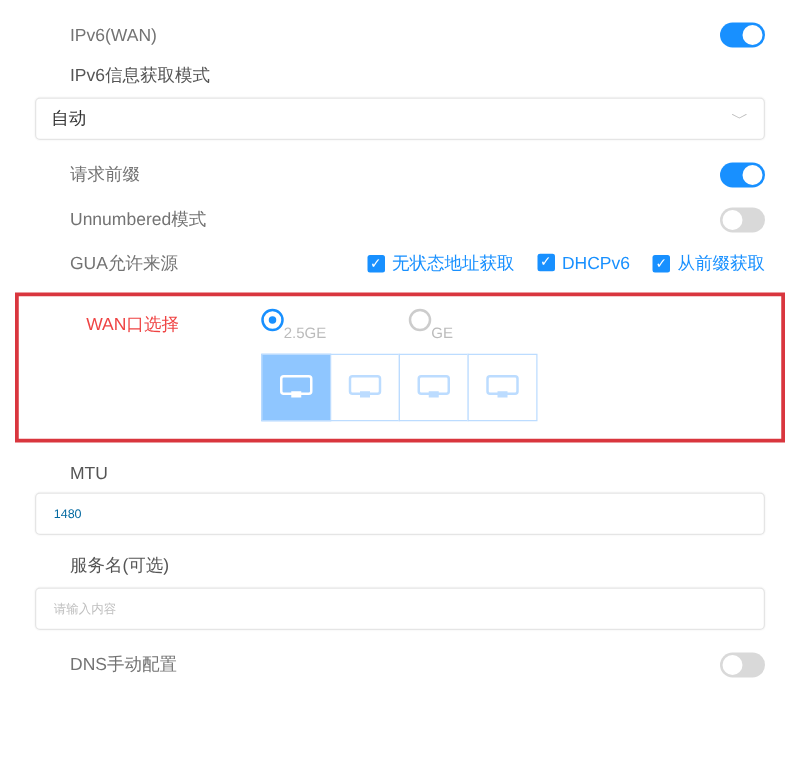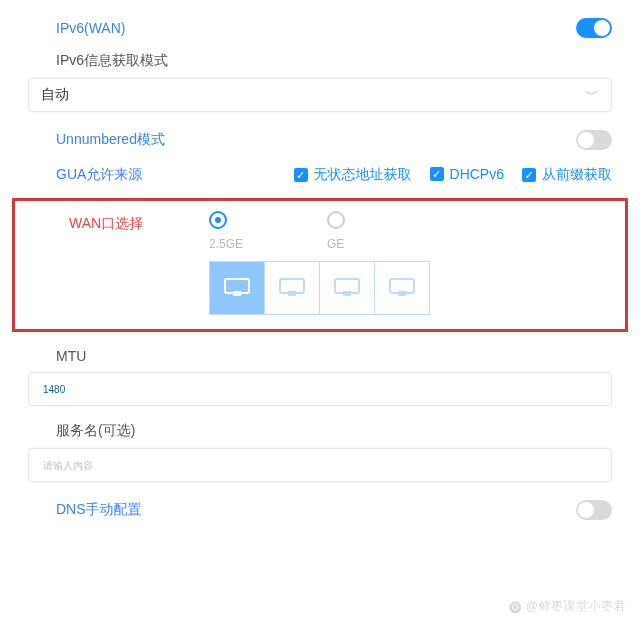--- a/index.html
+++ b/index.html
@@ -1,18 +1,18 @@
 <!DOCTYPE html>
 <html><head>
 <meta charset="utf-8">
 <style>
   html,body{margin:0;padding:0;font-family:"Microsoft YaHei","PingFang SC",Arial,sans-serif;background:#fff;color:#333;font-size:14px}
   .page{width:640px;height:621px;box-sizing:border-box;padding:10px 0 0 0;position:relative}
   .row{display:flex;align-items:center;padding:8px 28px 8px 56px;box-sizing:border-box}
-  .label{flex:0 0 auto;width:140px;color:#3b82f6}
+  .label{flex:0 0 auto;width:140px;color:#737373}
   .label-full{color:#555;padding:6px 28px 4px 56px}
   .spacer{flex:1}
   .toggle{width:36px;height:20px;border-radius:20px;position:relative;display:inline-block}
   .toggle .knob{width:16px;height:16px;border-radius:50%;background:#fff;position:absolute;top:2px}
   .toggle.on{background:#1890ff}
   .toggle.on .knob{right:2px}
   .toggle.off{background:#d9d9d9}
   .toggle.off .knob{left:2px}
   .select,.textinput{margin:4px 28px 10px 28px;border:1px solid #e5e5e5;border-radius:4px;height:34px;display:flex;align-items:center;padding:0 12px;box-sizing:border-box;color:#333;background:#fff;box-shadow:0 0 0 1px rgba(0,0,0,0.02)}
   .select .sv{flex:1}
@@ -22,21 +22,21 @@
   .cbx{display:inline-flex;align-items:center;margin-left:18px}
   .cbx .box{width:14px;height:14px;border-radius:2px;background:#1890ff;color:#fff;display:flex;align-items:center;justify-content:center;margin-right:6px;font-size:11px;line-height:1}
   .cbx .txt{color:#1890ff}
   .gua-row{display:flex;align-items:flex-start;padding:8px 28px 8px 56px}
   .gua-row .label{width:140px}
   
   .hilite{margin:6px 12px 10px 12px;border:3px solid #d9363e;padding:10px 10px 14px 10px}
   .wan-row{display:flex;align-items:flex-start;padding:0 0 0 44px}
   .wan-label{width:140px;padding-top:4px;color:#ef4444}
   .radios{display:flex}
-  .r-col{display:flex;flex-direction:column;align-items:flex-start;width:118px}
+  .r-col{display:flex;flex-direction:row;align-items:flex-end;width:118px}
   .radio{width:14px;height:14px;border-radius:50%;border:2px solid #1890ff;display:flex;align-items:center;justify-content:center;margin-bottom:8px}
   .radio.sel::after{content:"";width:6px;height:6px;border-radius:50%;background:#1890ff}
   .radio.un{border-color:#ccc}
   .r-lbl{font-size:12px;color:#bbb}
   .ports-wrap{padding:10px 0 0 184px}
   .ports{display:flex}
   .port{width:56px;height:54px;border:1px solid #bcdcff;display:flex;align-items:center;justify-content:center;box-sizing:border-box;background:#fff;margin-left:-1px}
   .port:first-child{margin-left:0}
   .port.sel{background:#8fc6ff}
   .port svg{display:block}
@@ -58,20 +58,27 @@
         <span class="knob"></span>
       </span>
   </div>
 
   <div class="label-full">IPv6信息获取模式</div>
   <div class="select">
     <span class="sv">自动</span>
     <span class="chev">﹀</span>
   </div>
 
+  <div class="row">
+    <span class="label">请求前缀</span>
+    <span class="spacer"></span>
+    <span class="toggle on">
+        <span class="knob"></span>
+      </span>
+  </div>
 
   <div class="row">
     <span class="label">Unnumbered模式</span>
     <span class="spacer"></span>
     <span class="toggle off">
         <span class="knob"></span>
       </span>
   </div>
 
   <div class="gua-row">
@@ -146,17 +153,14 @@
   </div>
 
   <div class="row">
     <span class="label">DNS手动配置</span>
     <span class="spacer"></span>
     <span class="toggle off">
         <span class="knob"></span>
       </span>
   </div>
 
-  <div class="watermark">
-    <span class="ic">🅞</span><span>@鲜枣课堂小枣君</span>
-  </div>
 
 </div>
 
 </body></html>

